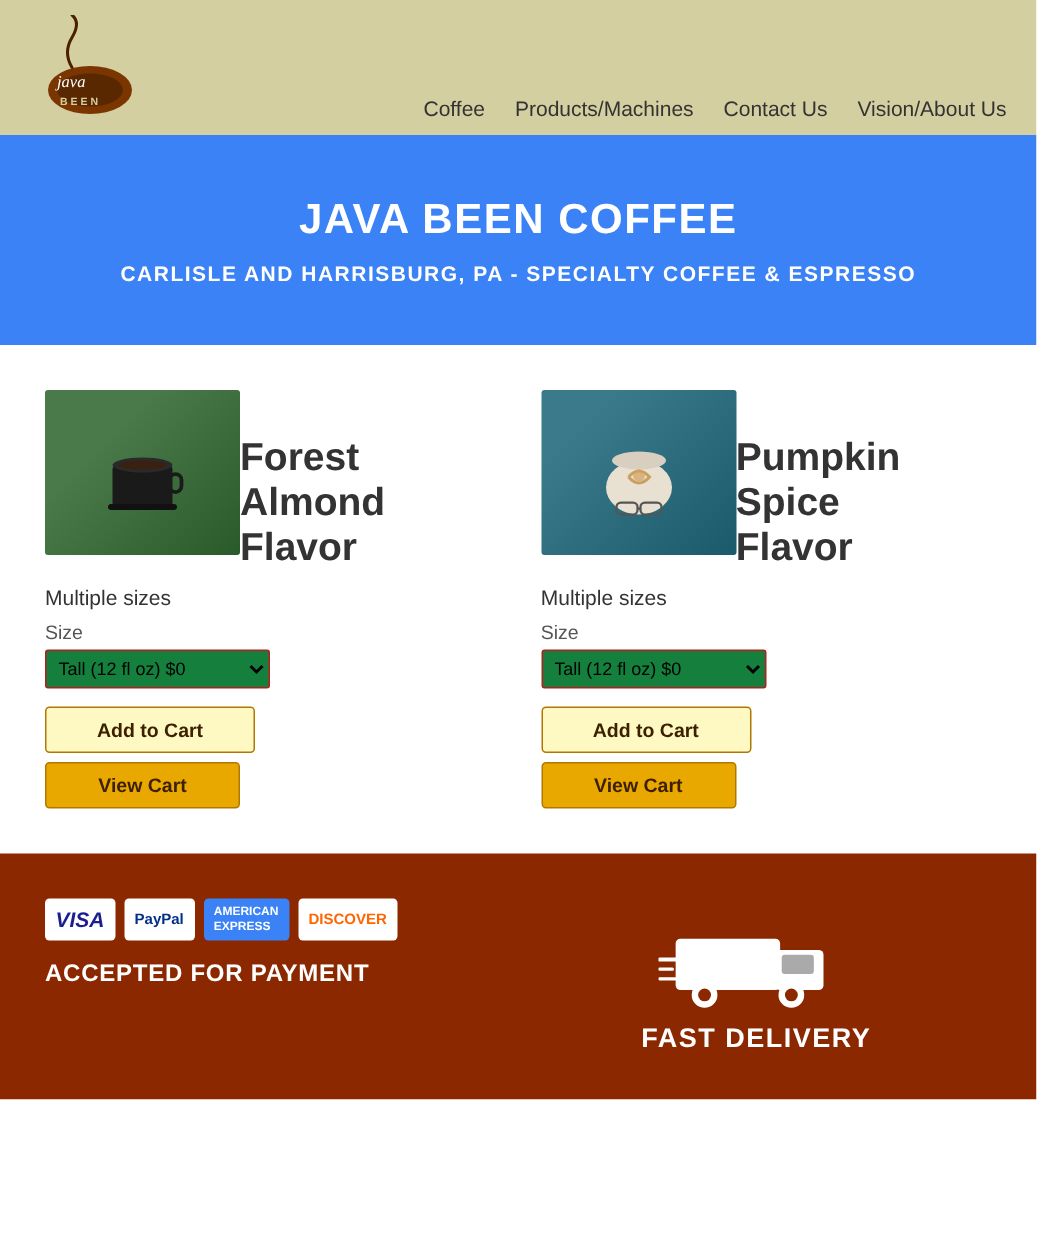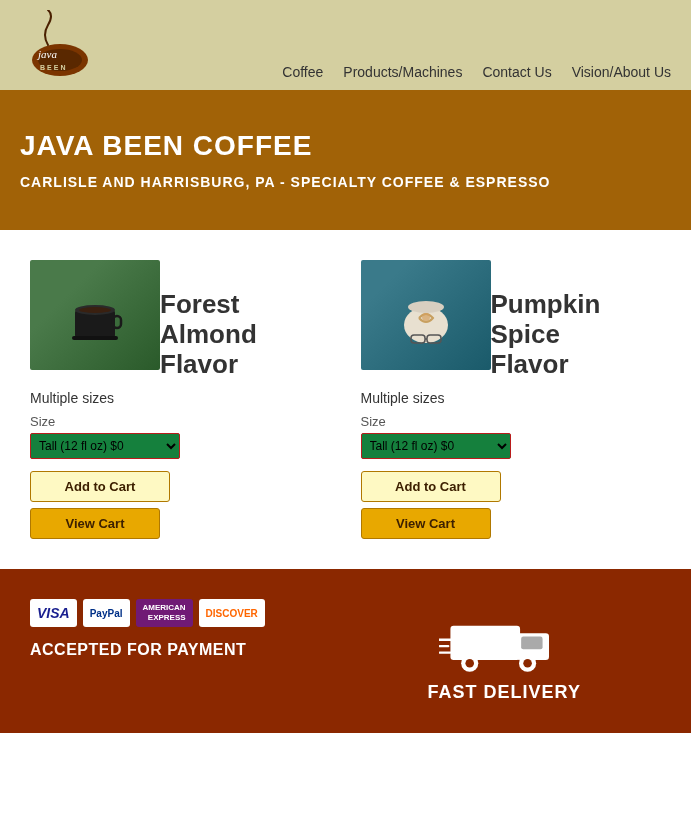--- a/index.html
+++ b/index.html
@@ -29,23 +29,23 @@
       align-items: center;
     }
     .nav a {
       color: #333;
       text-decoration: none;
       font-size: 14px;
     }
 
     
     .hero {
-      background: #a16207;
+      background: #3b82f6;
       color: #fff;
-      text-align: left;
+      text-align: center;
       padding: 40px 20px;
     }
     .hero h1 {
       font-size: 28px;
       font-weight: bold;
       letter-spacing: 1px;
       margin-bottom: 12px;
     }
     .hero h2 {
       font-size: 14px;
@@ -174,21 +174,21 @@
       font-weight: bold;
       color: #333;
       height: 28px;
       display: flex;
       align-items: center;
       justify-content: center;
       min-width: 44px;
     }
     .card-badge.visa { color: #1a1f8f; font-size: 14px; font-style: italic; font-weight: 900; }
     .card-badge.paypal { color: #003087; font-size: 10px; font-weight: bold; }
-    .card-badge.amex { background: #701a75; color: #fff; font-size: 8px; font-weight: bold; text-align: right; line-height: 1.2; }
+    .card-badge.amex { background: #3b82f6; color: #fff; font-size: 8px; font-weight: bold; text-align: left; line-height: 1.2; }
     .card-badge.discover { color: #f60; font-size: 10px; font-weight: bold; }
     .footer-accepted {
       font-size: 16px;
       font-weight: bold;
       letter-spacing: 0.5px;
     }
     .footer-right {
       flex: 1;
       display: flex;
       flex-direction: column;

